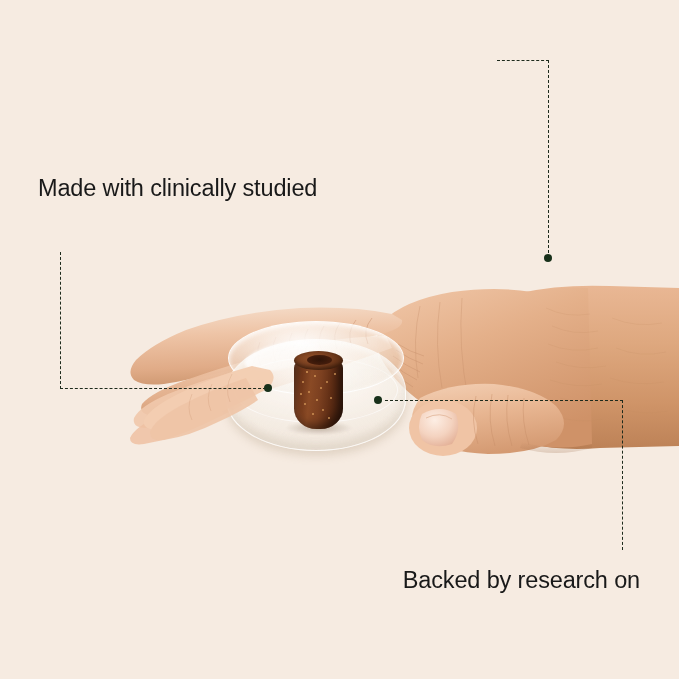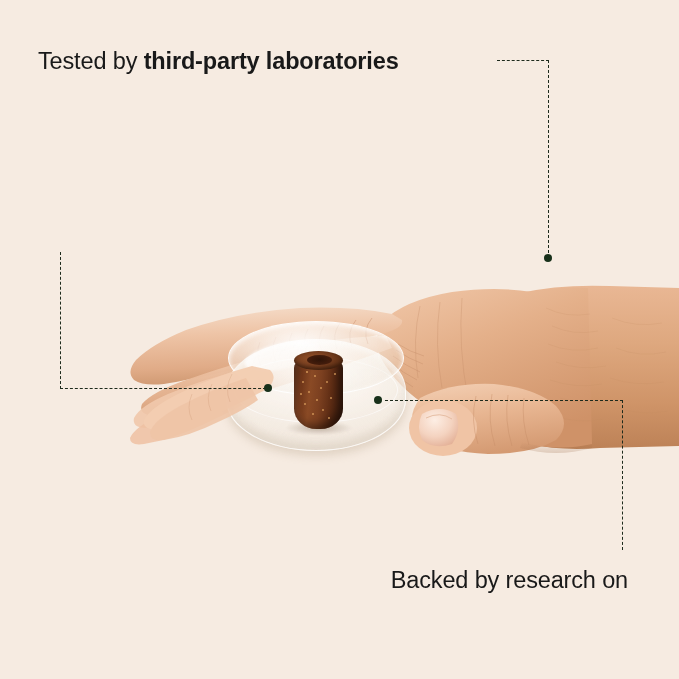--- a/index.html
+++ b/index.html
@@ -26,21 +26,21 @@
     line-height:31px;
     letter-spacing:-0.15px;
     white-space:nowrap;
   }
   .callout .ln{ display:block; }
   .callout .b{ font-weight:700; }
   .callout .reg{ font-weight:400; }
 
   #callout-tested{ left:38px; top:46px; }
   #callout-made  { left:38px; top:173px; }
-  #callout-backed{ left:28px; top:565px; width:600px; text-align:right; }
+  #callout-backed{ left:40px; top:565px; width:600px; text-align:right; }
 
   
   .dash-h, .dash-v{ position:absolute; }
   .dash-h{
     height:0; border-top:1.6px dashed #1d2a1c;
   }
   .dash-v{
     width:0; border-left:1.6px dashed #1d2a1c;
   }
   .dot{
@@ -301,23 +301,23 @@
 
   <div class="dash-v" style="left:60px; top:252px; height:137px;"></div>
   <div class="dash-h" style="left:60px; top:388px; width:206px;"></div>
   <div class="dot" style="left: 264px; top: 384px; background: rgb(24, 48, 26);"></div>
 
   <div class="dot" style="left: 374px; top: 396px; background: rgb(24, 48, 26);"></div>
   <div class="dash-h" style="left:385px; top:400px; width:238px;"></div>
   <div class="dash-v" style="left:622px; top:400px; height:150px;"></div>
 
   <div class="callout" id="callout-tested" style="color: rgb(25, 25, 25);">
-    <span class="ln"><span class="reg">Tested by </span><span class="b">third-party laboratories</span></span>
   </div>
 
   <div class="callout" id="callout-made" style="color: rgb(25, 25, 25);">
+    <span class="ln reg">Made with clinically studied</span>
   </div>
 
   <div class="callout" id="callout-backed" style="color: rgb(25, 25, 25);">
     <span class="ln reg">Backed by research on</span>
   </div>
 
 </div>
 
 </body></html>

